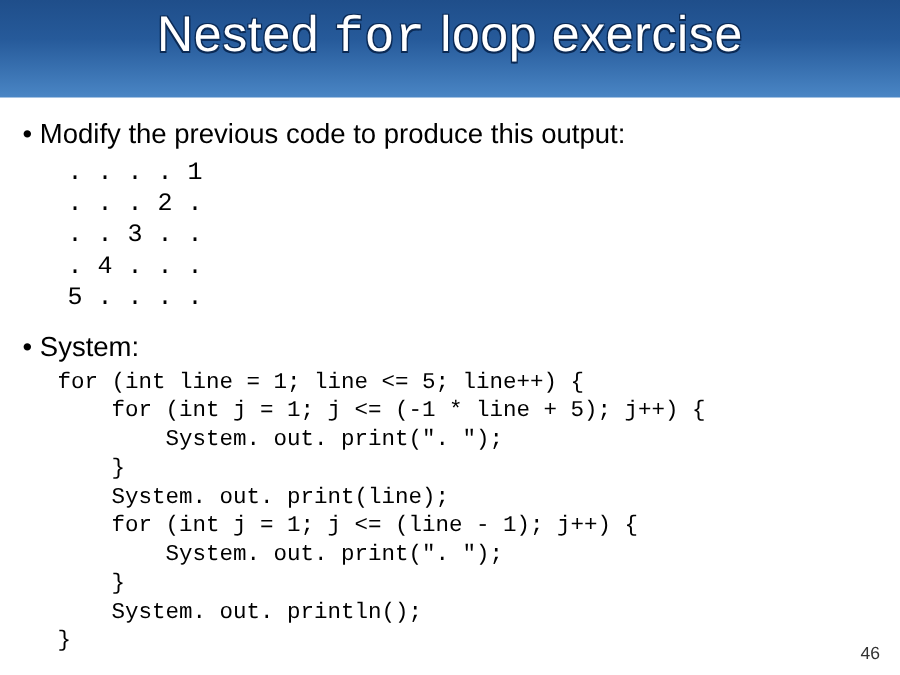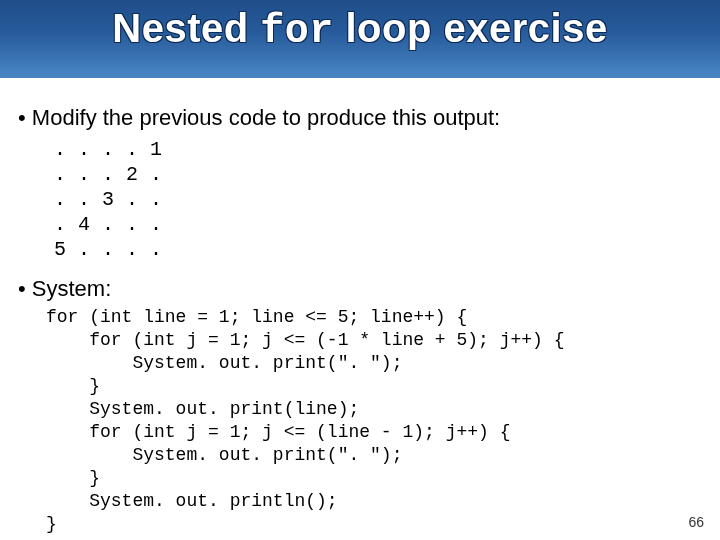--- a/index.html
+++ b/index.html
@@ -26,37 +26,37 @@
     height: 78px;
     background: linear-gradient(to bottom, #1f4e8a 0%, #265a9a 40%, #4a86c5 100%);
   }
   .title {
     position: absolute;
     top: 6px;
     left: 0;
     width: 720px;
     text-align: center;
     font-size: 40px;
-    font-weight: bold;
+    font-weight: normal;
     color: #ffffff;
     letter-spacing: 0.5px;
     text-shadow: 1px 1px 0 #0b2a55, -1px -1px 0 #0b2a55, 1px -1px 0 #0b2a55, -1px 1px 0 #0b2a55;
   }
   .title .mono {
     font-family: "Courier New", Courier, monospace;
   }
   .body {
     position: absolute;
     top: 88px;
     left: 18px;
     right: 18px;
   }
   .bullet {
     font-size: 22px;
-    margin: 17px 0 6px 0;
+    margin: 6px 0 6px 0;
   }
   .bullet::before {
     content: "• ";
   }
   .output {
     font-family: "Courier New", Courier, monospace;
     font-size: 20px;
     line-height: 1.25;
     margin: 4px 0 10px 36px;
     white-space: pre;
@@ -113,15 +113,15 @@
     }
     System. out. print(line);
     for (int j = 1; j &lt;= (line - 1); j++) {
         System. out. print(". ");
     }
     System. out. println();
 }</div>
 
   </div>
 
-  <div class="page-num">66</div>
+  <div class="page-num">46</div>
 
 </div>
 
 </body></html>

